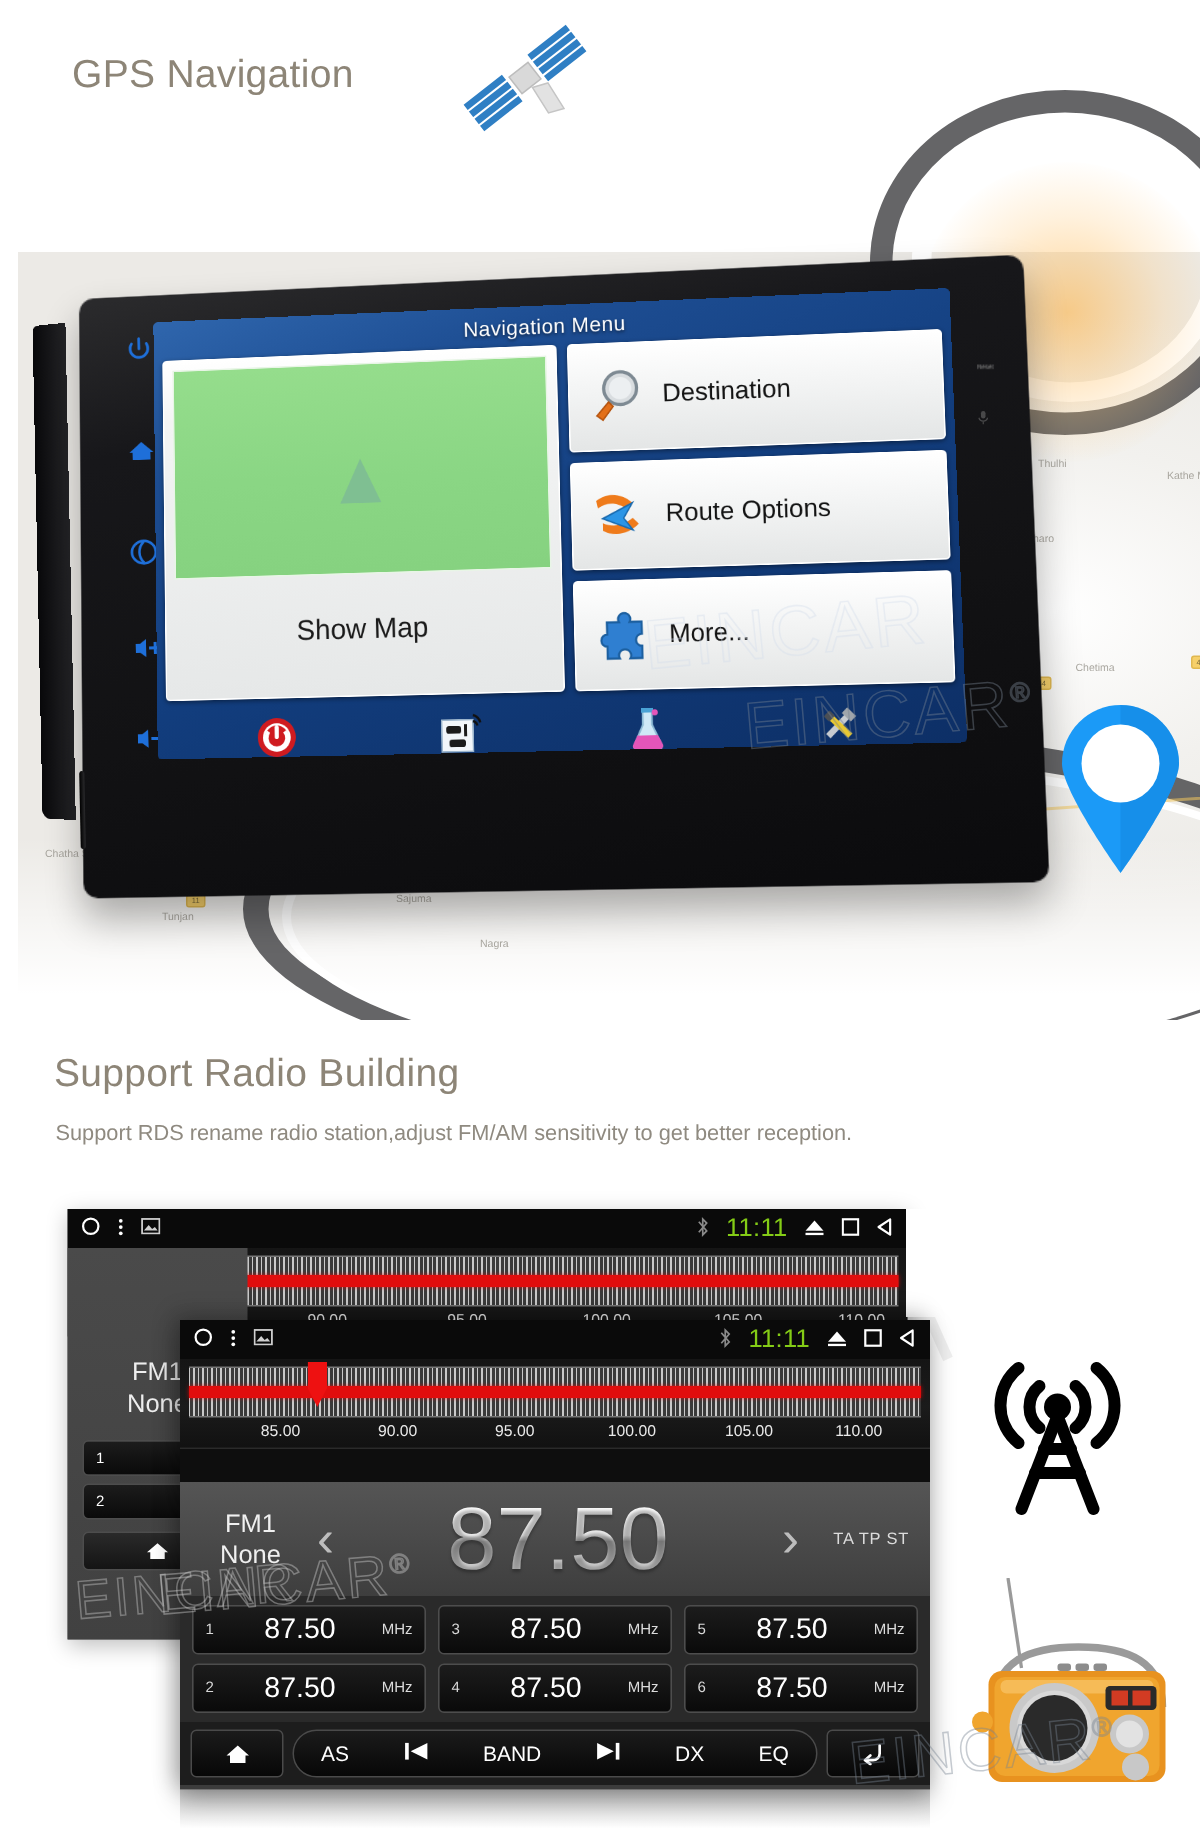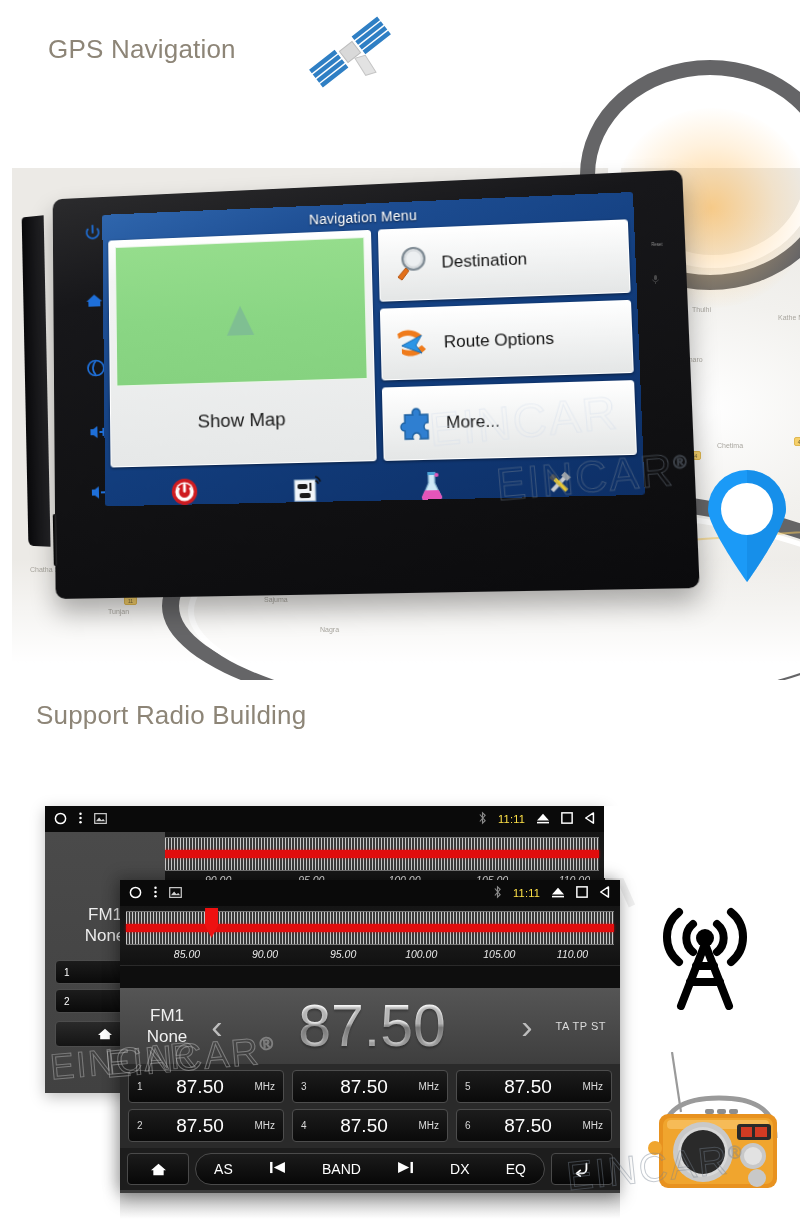--- a/index.html
+++ b/index.html
@@ -197,21 +197,21 @@
   }
   .rs-reflect {
     position:absolute; left: 120px; top: 1193px; width: 500px; height: 26px;
     background: linear-gradient(to bottom, rgba(60,60,60,.30), rgba(255,255,255,0));
   }
   .statusbar {
     height: 26px; background: #0a0a0a; display:flex; align-items:center;
     padding: 0 9px; color:#e8e8e8; font-size: 11px; gap: 11px;
   }
   .sb-right { margin-left:auto; display:flex; align-items:center; gap: 11px; }
-  .sb-time { color:#fde047; font-size: 11px; letter-spacing:.2px; }
+  .sb-time { color:#84cc16; font-size: 17px; letter-spacing:.2px; }
 
   .tuner {
     background: linear-gradient(180deg,#151515 0%, #1b1b1b 55%, #111 100%);
     padding: 5px 6px 2px 6px; position:relative;
   }
   .tick-strip {
     position:relative; height: 34px;
     background:
       repeating-linear-gradient(90deg, #c9c9c9 0px, #c9c9c9 1px, #3a3a3a 1px, #3a3a3a 3px);
     border-top: 1px solid #777; border-bottom: 1px solid #777;
@@ -220,21 +220,21 @@
     position:absolute; left:0; right:0; top: 12px; height: 8px; background:#e10d0d;
     box-shadow: 0 0 3px rgba(255,0,0,.7);
   }
   .needle {
     position:absolute; top: -4px; width: 13px; height: 30px;
     background:#ee1111; clip-path: polygon(0 0, 100% 0, 100% 58%, 50% 100%, 0 58%);
   }
   .scale-nums {
     position:relative; height: 18px; color:#e9e9e9; font-size: 10.5px;
   }
-  .scale-nums span { position:absolute; transform: translateX(-50%); top: 3px; font-style: italic; }
+  .scale-nums span { position:absolute; transform: translateX(-50%); top: 3px; }
   .rds-row {
     display:flex; align-items:center; justify-content:center; gap: 34px;
     background:#0e0e0e; height: 23px; color:#efefef; font-size: 11px;
     border-top:1px solid #2a2a2a;
   }
   .rds-item { display:flex; align-items:center; gap:2px;margin-top:40px; }
   .led {
     width: 9px;height:9px;border-radius:50%;
     background: radial-gradient(circle at 35% 30%, #6a6a6a, #141414 70%);
     border:1px solid #4a4a4a;
@@ -519,20 +519,21 @@
         <path d="M43 114 C43 114 82 60 82 41 A39 39 0 1 0 4 41 C4 60 43 114 43 114 Z" fill="#1b9af7"></path>
         <path d="M43 114 C43 114 82 60 82 41 A39 39 0 0 0 43 2 Z" fill="#1387e0" opacity=".55"></path>
         <circle cx="43" cy="41" r="26" fill="#ffffff"></circle>
       </svg>
     </div>
   </div>
 
   <div class="radio-section"></div>
 
   <div class="radio-title">Support Radio Building</div>
+  <div class="radio-desc">Support RDS rename radio station,adjust FM/AM sensitivity to get better reception.</div>
 
   <div class="tower-ghost">
     <svg viewBox="0 0 110 120" width="110" height="120">
       <g stroke="#000" stroke-width="7" fill="none" stroke-linecap="round">
         <path d="M30 30 A34 34 0 0 1 30 82"></path>
           <path d="M80 30 A34 34 0 0 0 80 82"></path>
         <path d="M42 42 A20 20 0 0 1 42 70"></path>
           <path d="M68 42 A20 20 0 0 0 68 70"></path>
       </g>
       <circle cx="55" cy="56" r="8" fill="#000"></circle>

